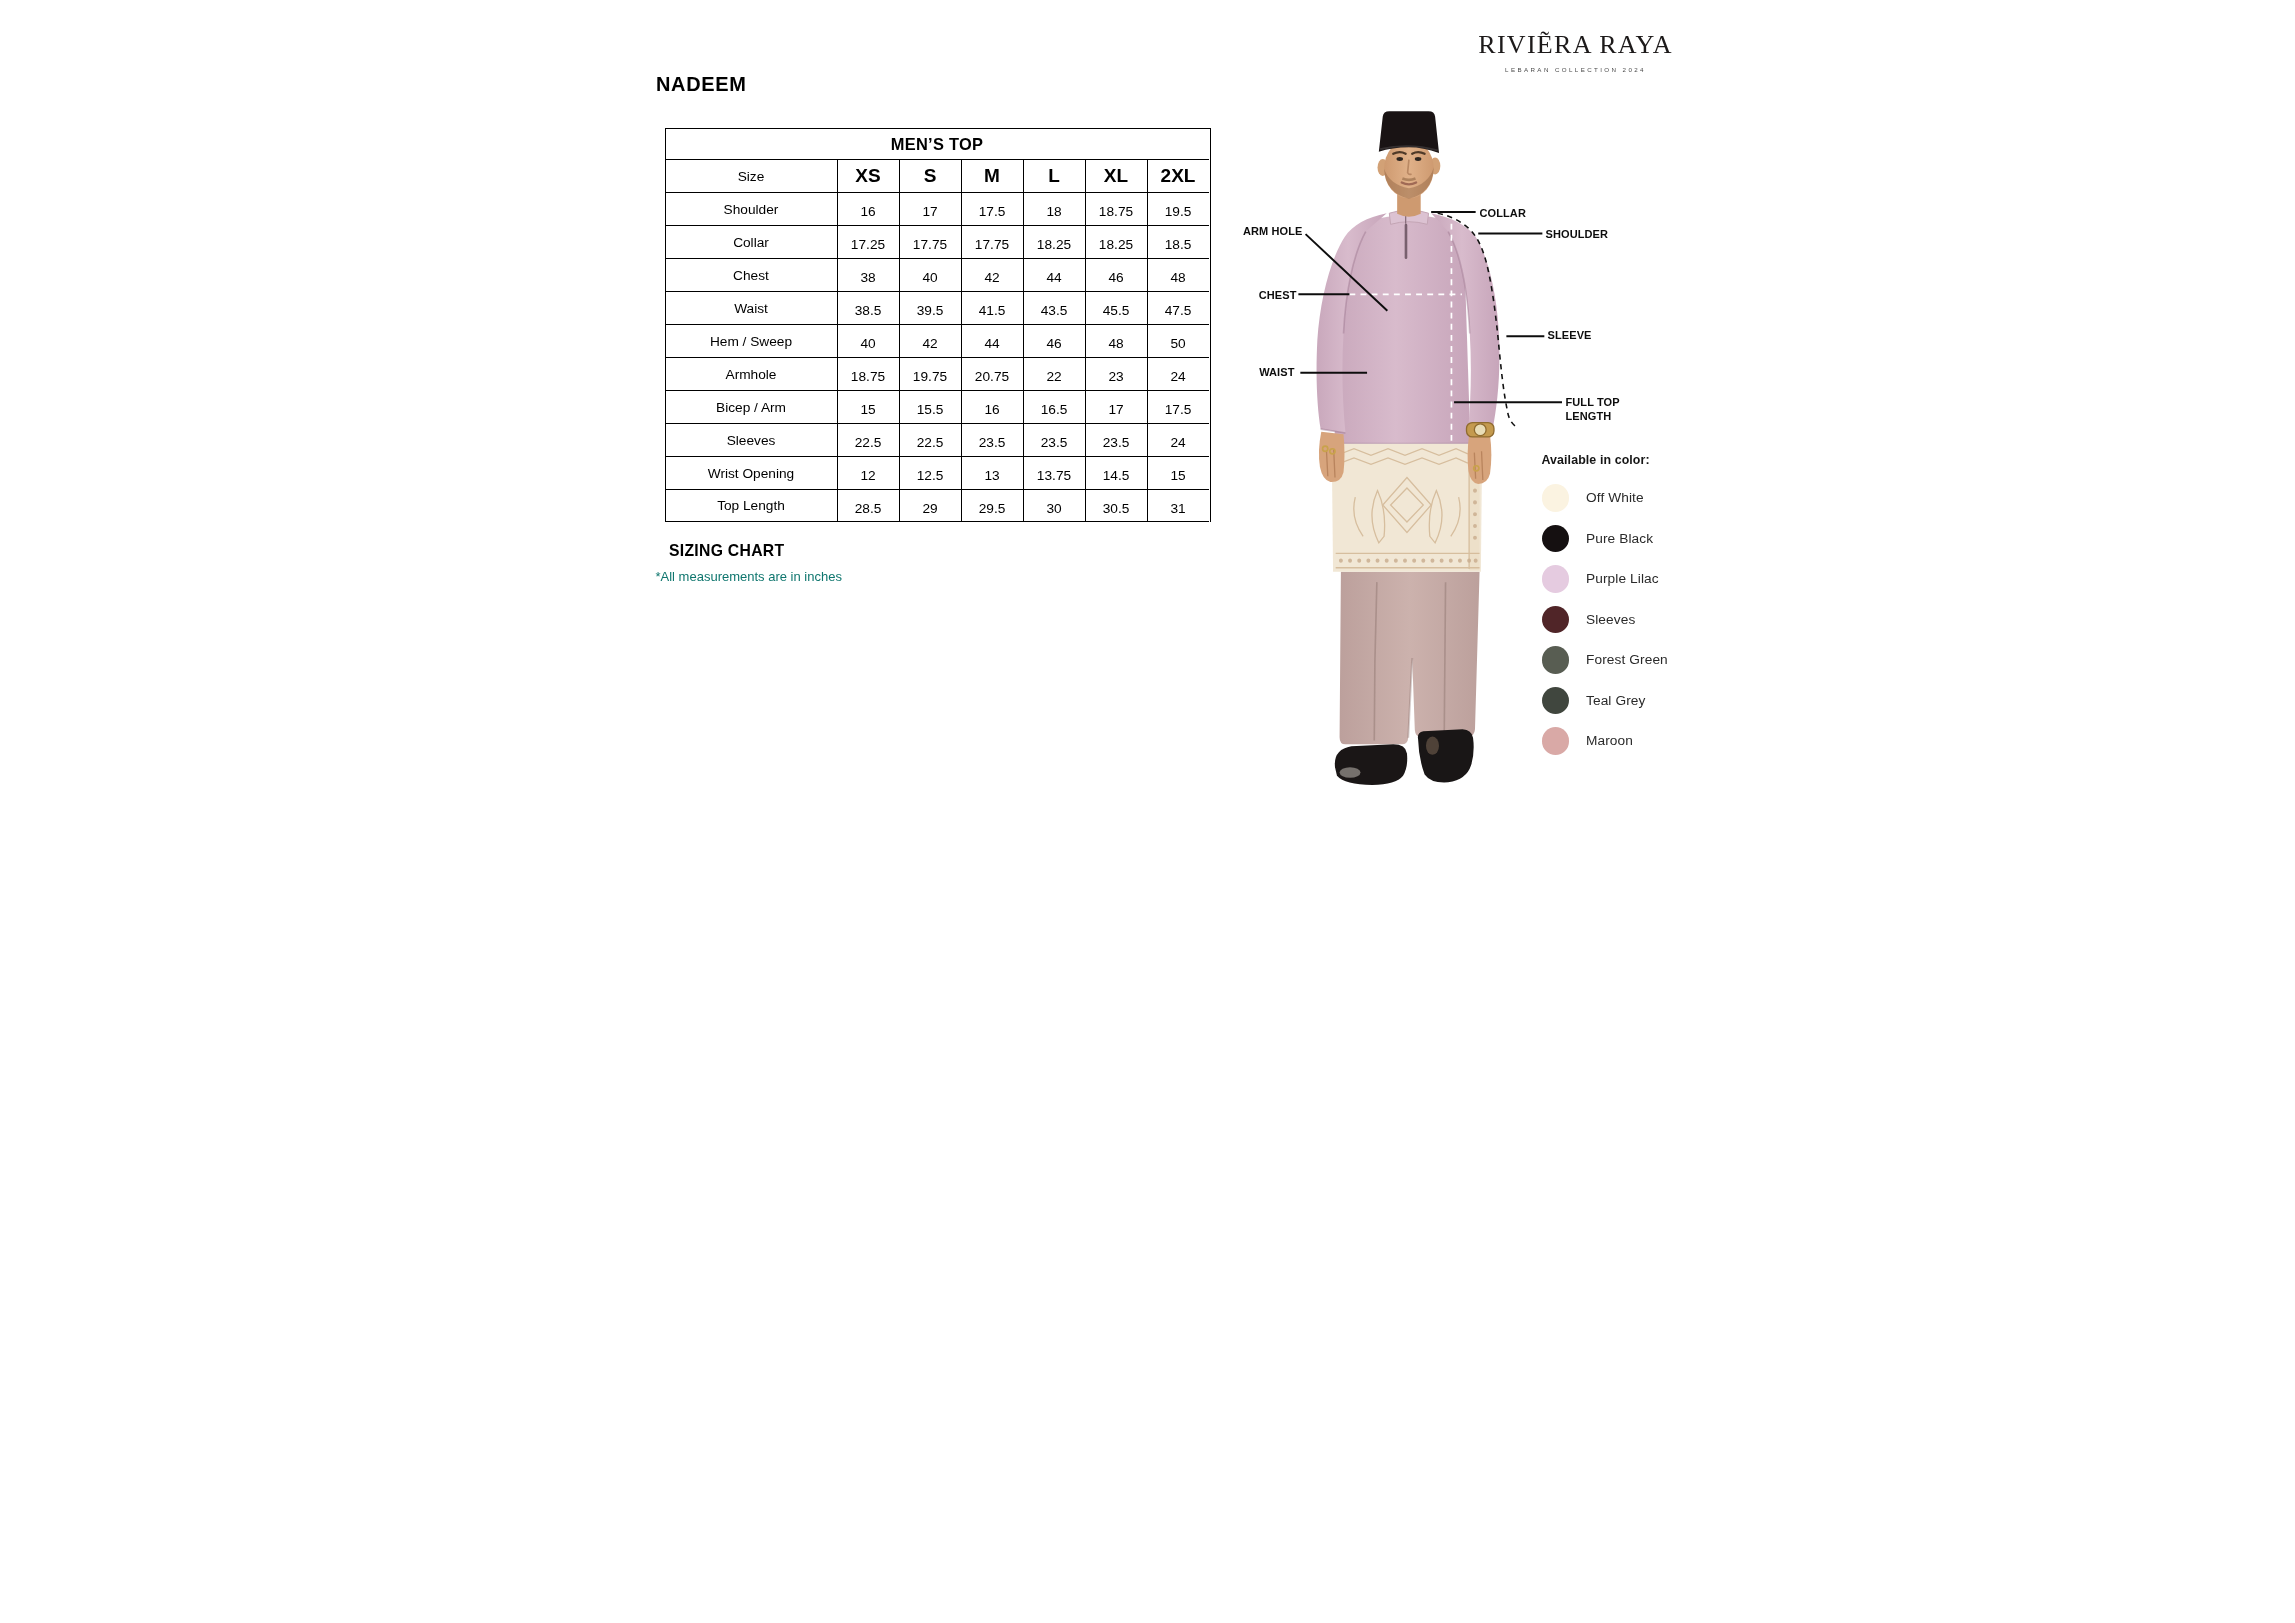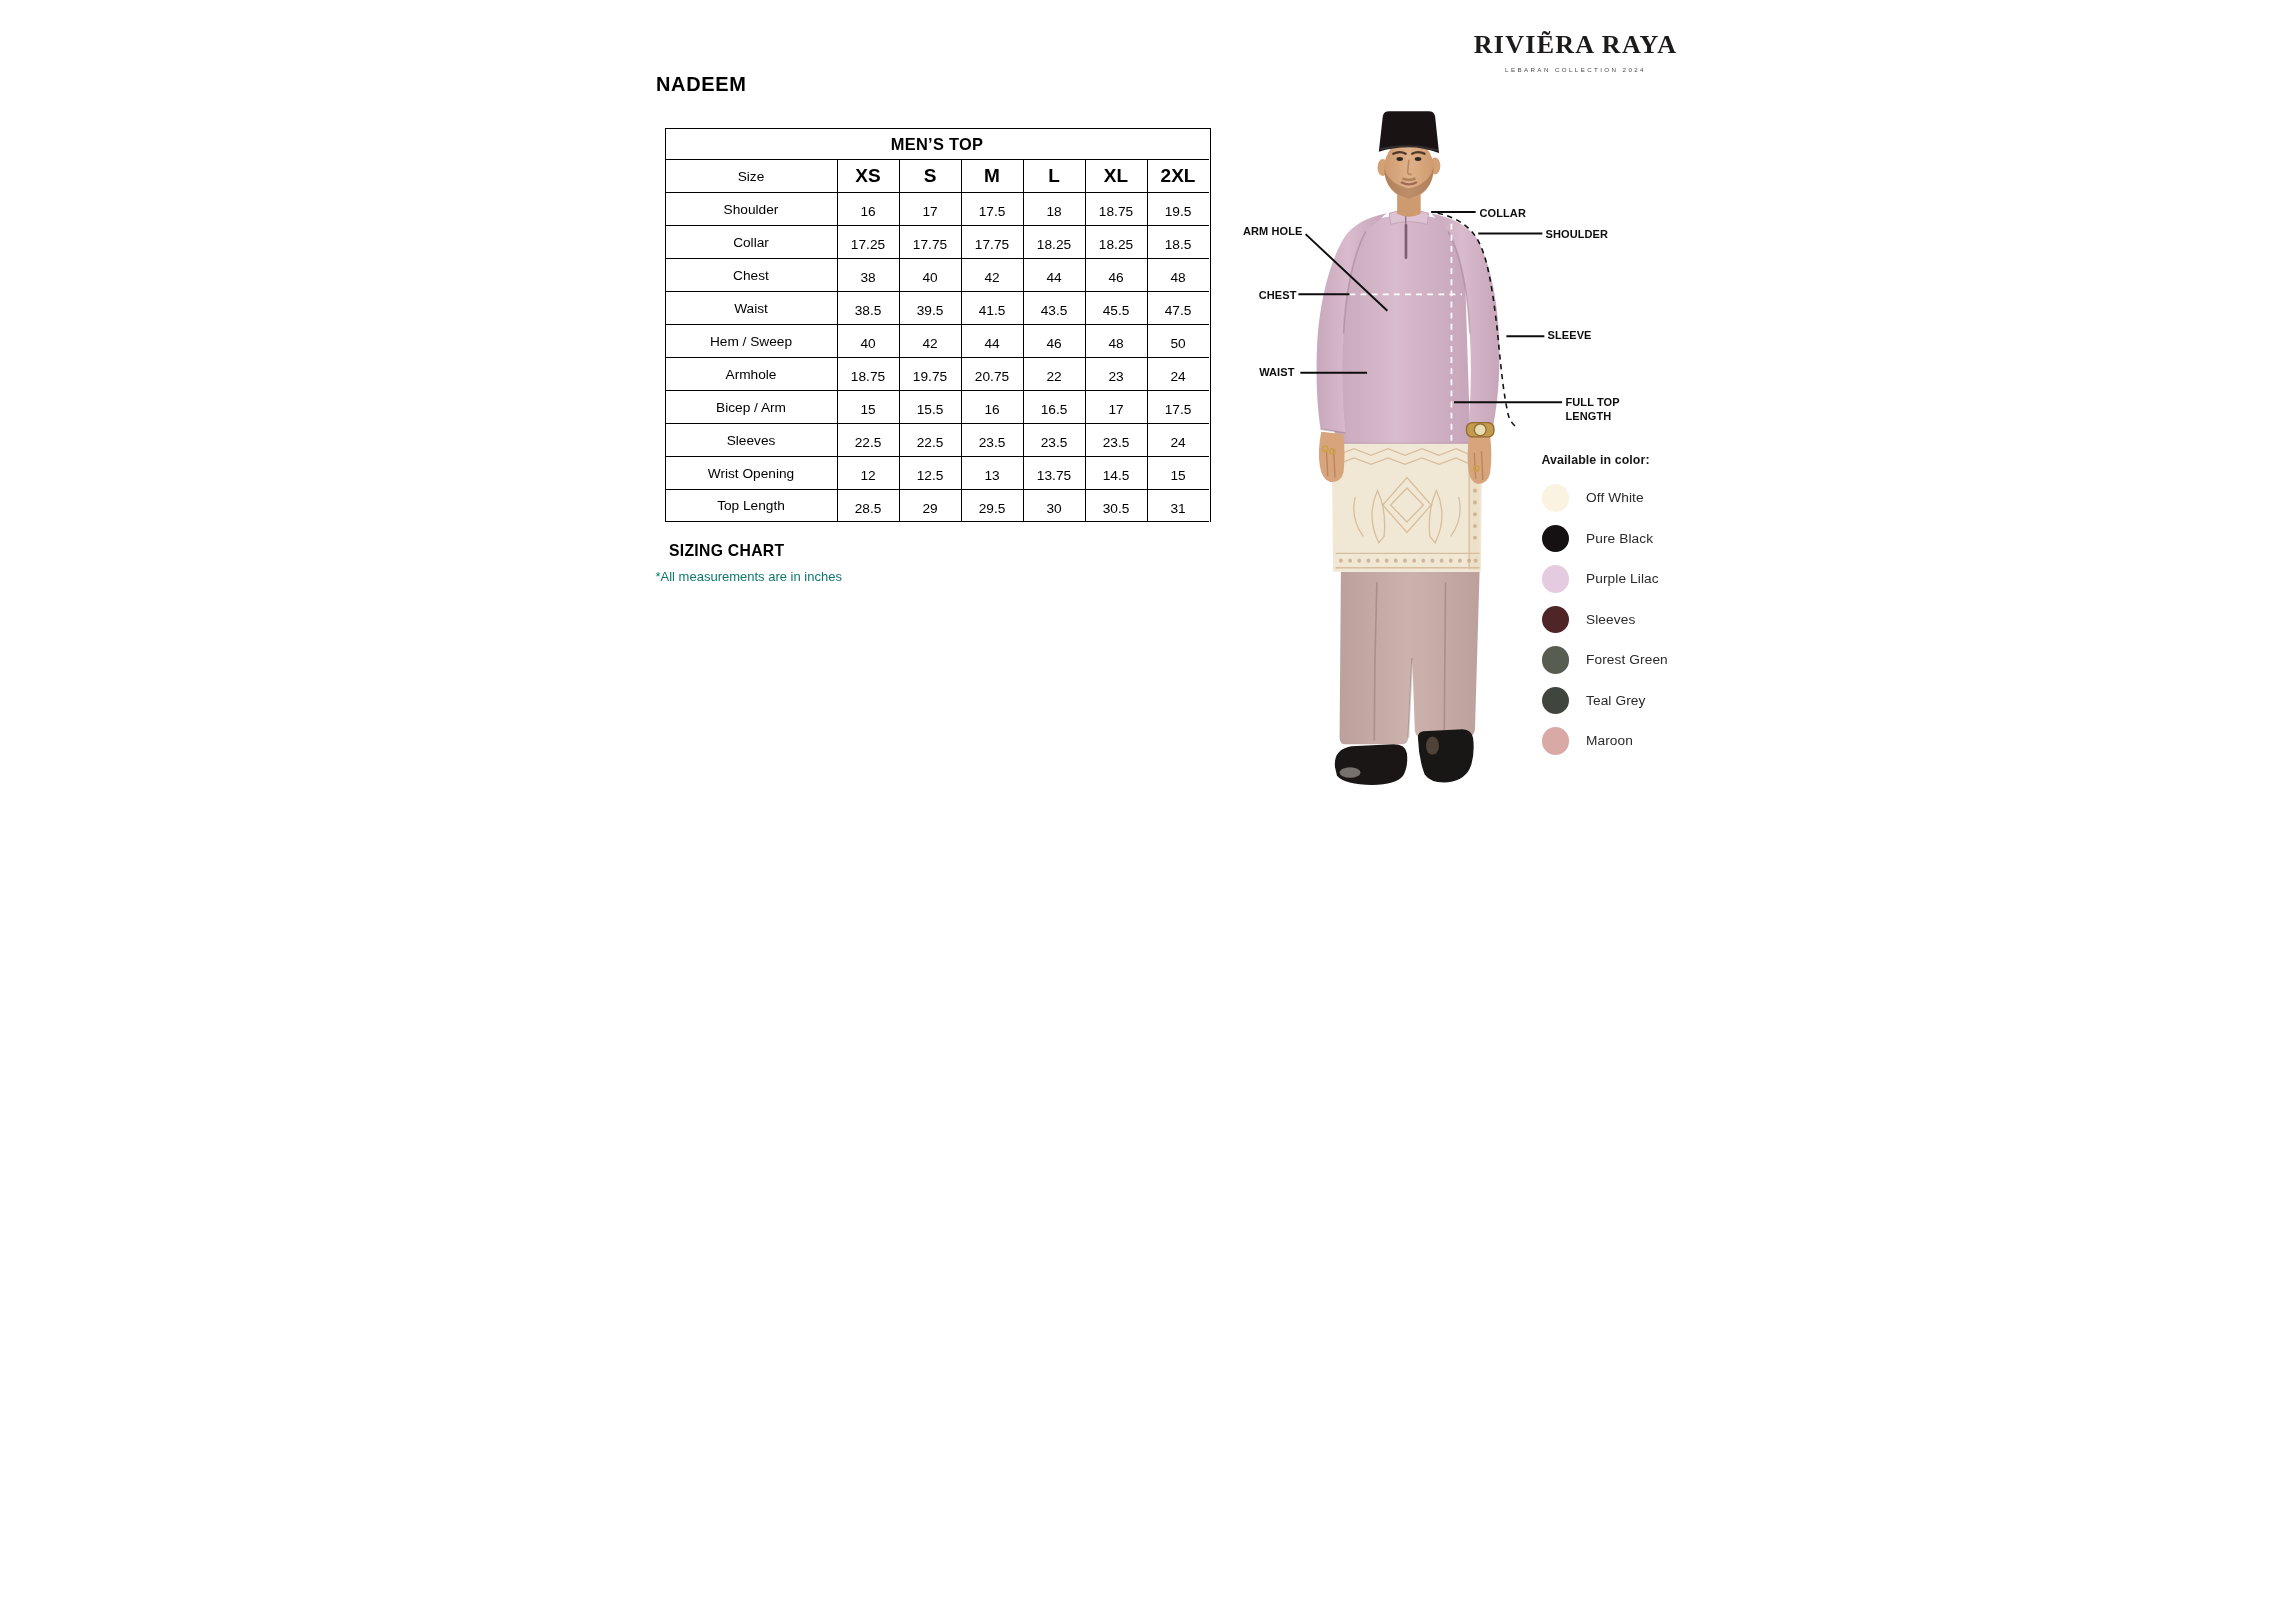--- a/index.html
+++ b/index.html
@@ -7,21 +7,21 @@
     position:relative;width:1148px;height:811px;margin:0 auto;background:#fff;
     font-family:"Liberation Sans",sans-serif;color:#000;overflow:hidden;
   }
   
   .product-title{
     position:absolute;left:82px;top:72px;font-size:21px;font-weight:700;
     letter-spacing:0.7px;transform:scaleX(.95);transform-origin:left center;color:#000;
   }
   .brand{position:absolute;left:887px;top:30px;width:230px;text-align:center;}
   .brand .wordmark{
-    font-family:"Liberation Serif",serif;font-size:26px;font-weight:700;
+    font-family:"Liberation Serif",serif;font-size:26px;font-weight:400;
     letter-spacing:1.3px;color:#1d1a1a;white-space:nowrap;
   }
   .brand .collection{
     margin-top:5.9px;font-size:6.2px;letter-spacing:2.4px;color:#4a4a4a;white-space:nowrap;
   }
   .chart-title{
     position:absolute;left:95px;top:541px;font-size:16.4px;font-weight:700;
     letter-spacing:0.3px;transform:scaleX(.96);transform-origin:left center;
   }
   .footnote{position:absolute;left:82px;top:569px;font-size:13px;color:#0f766e;}

